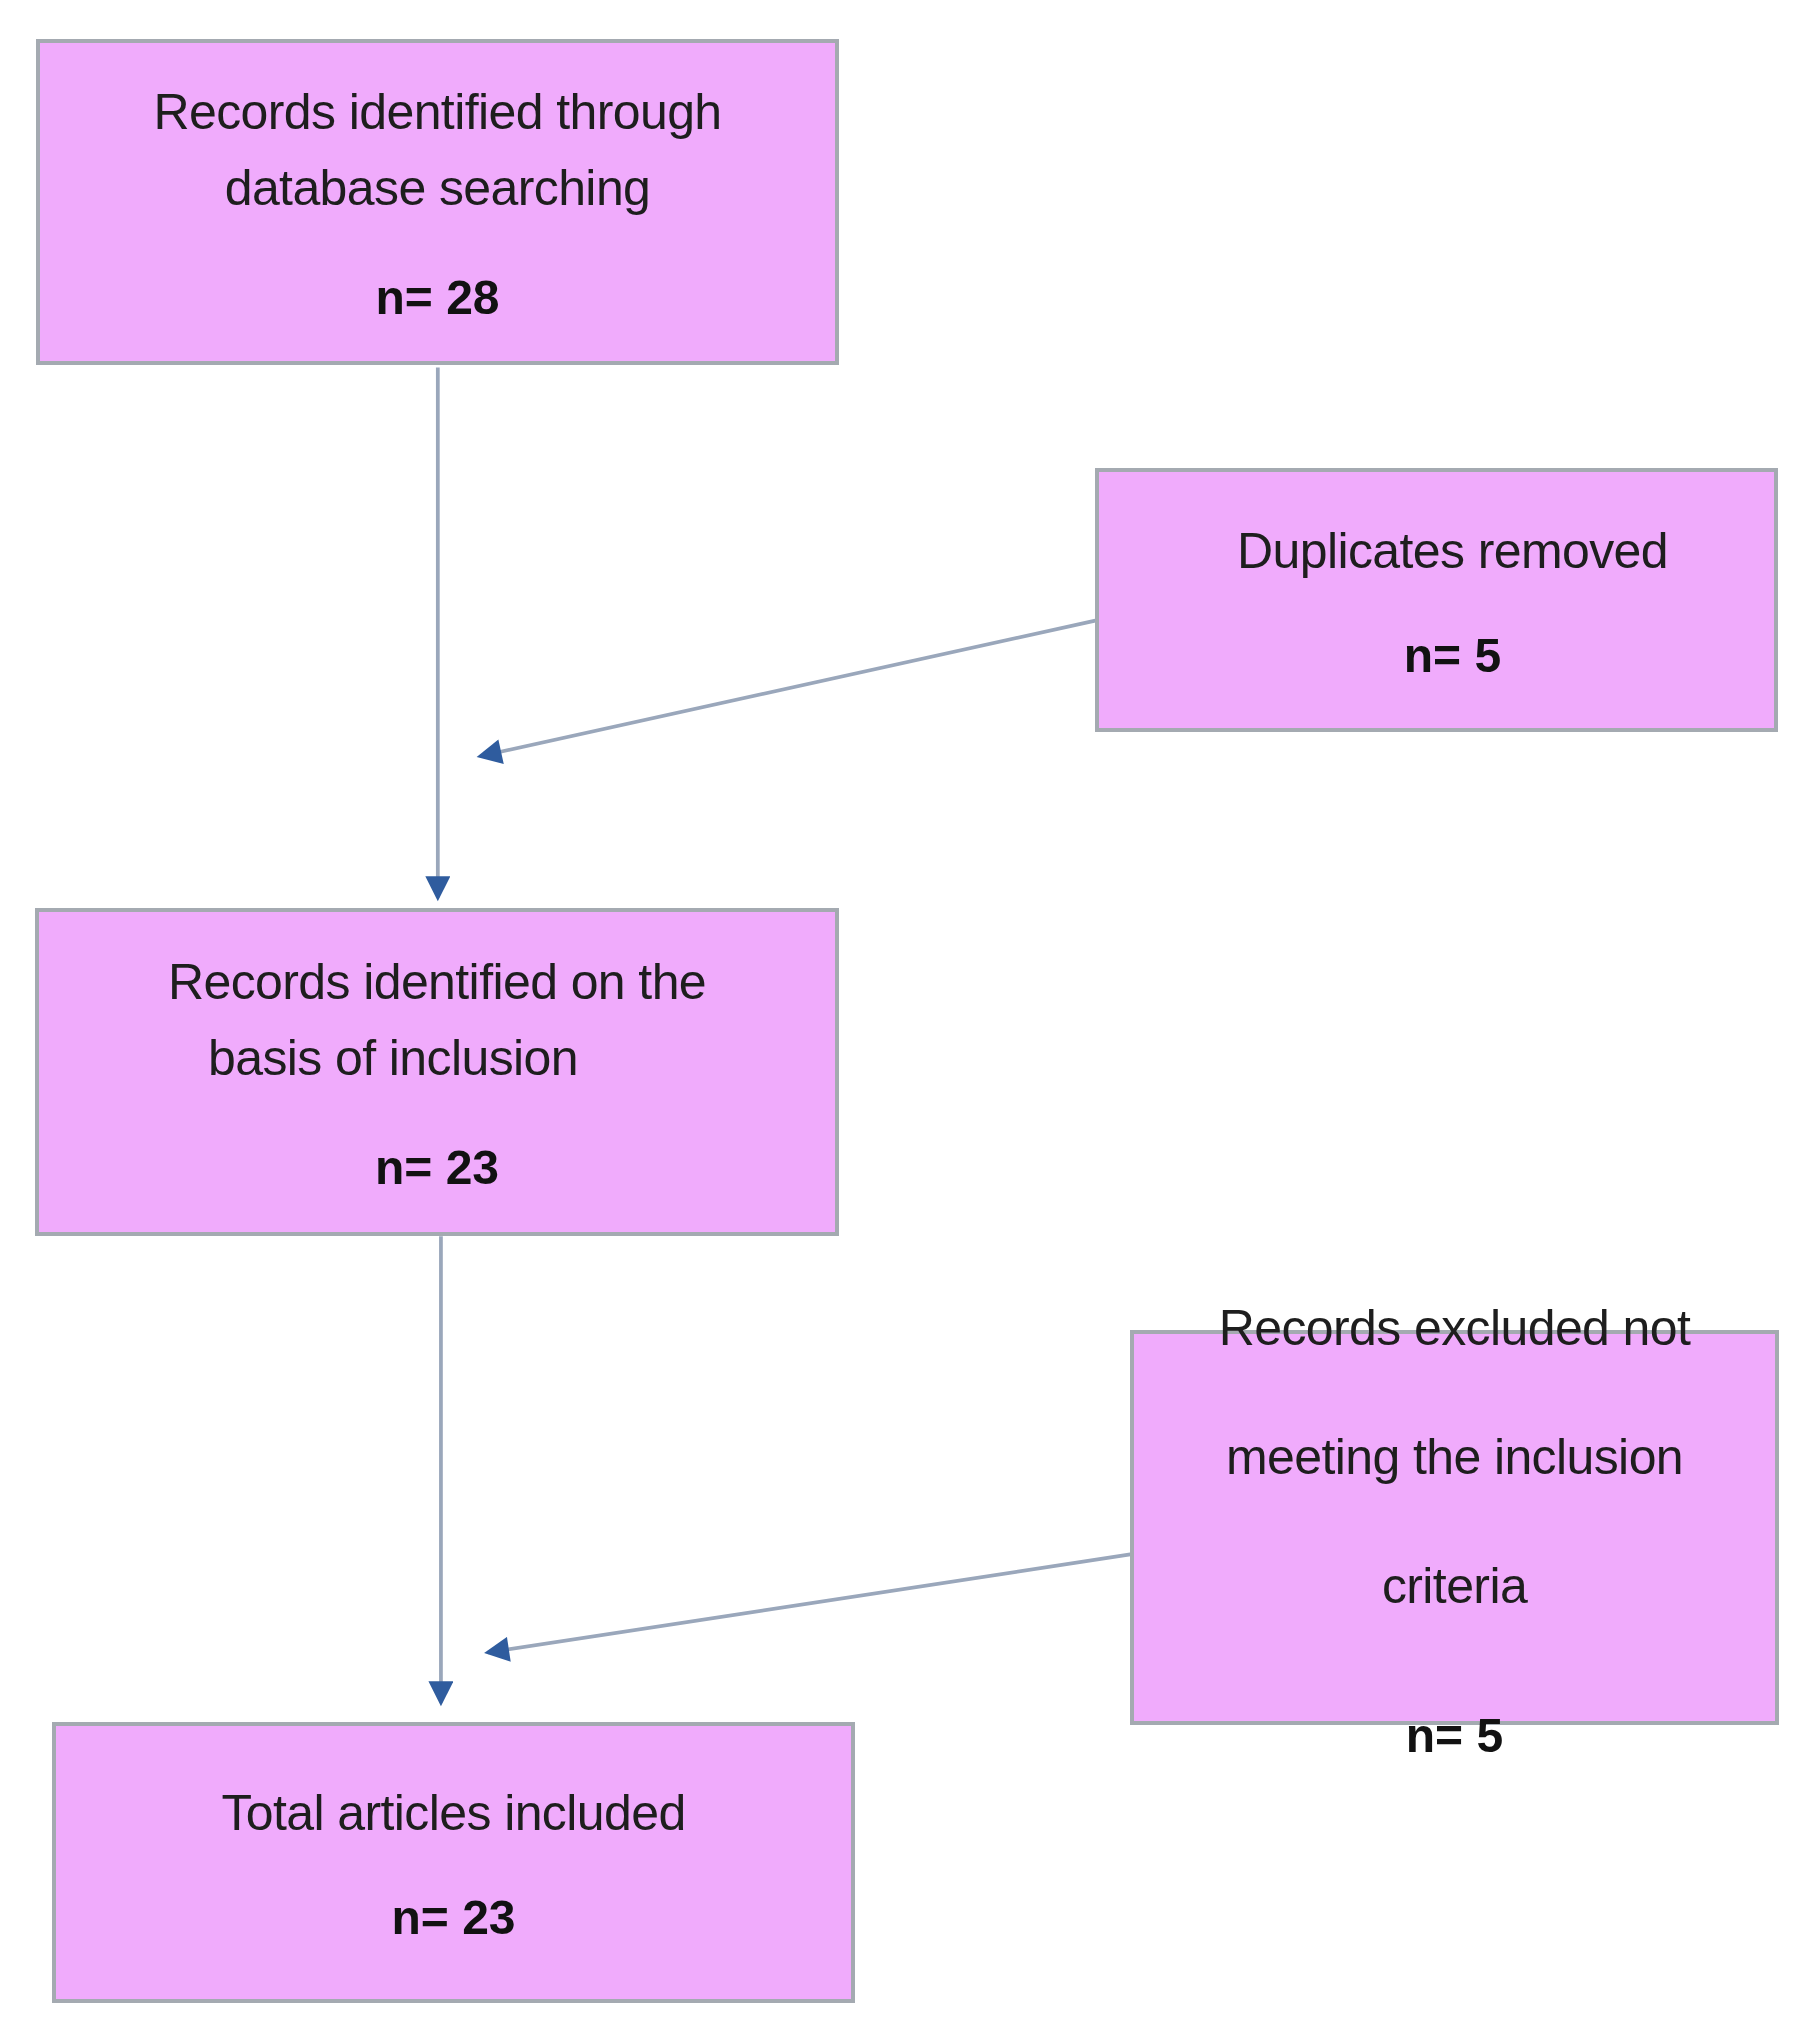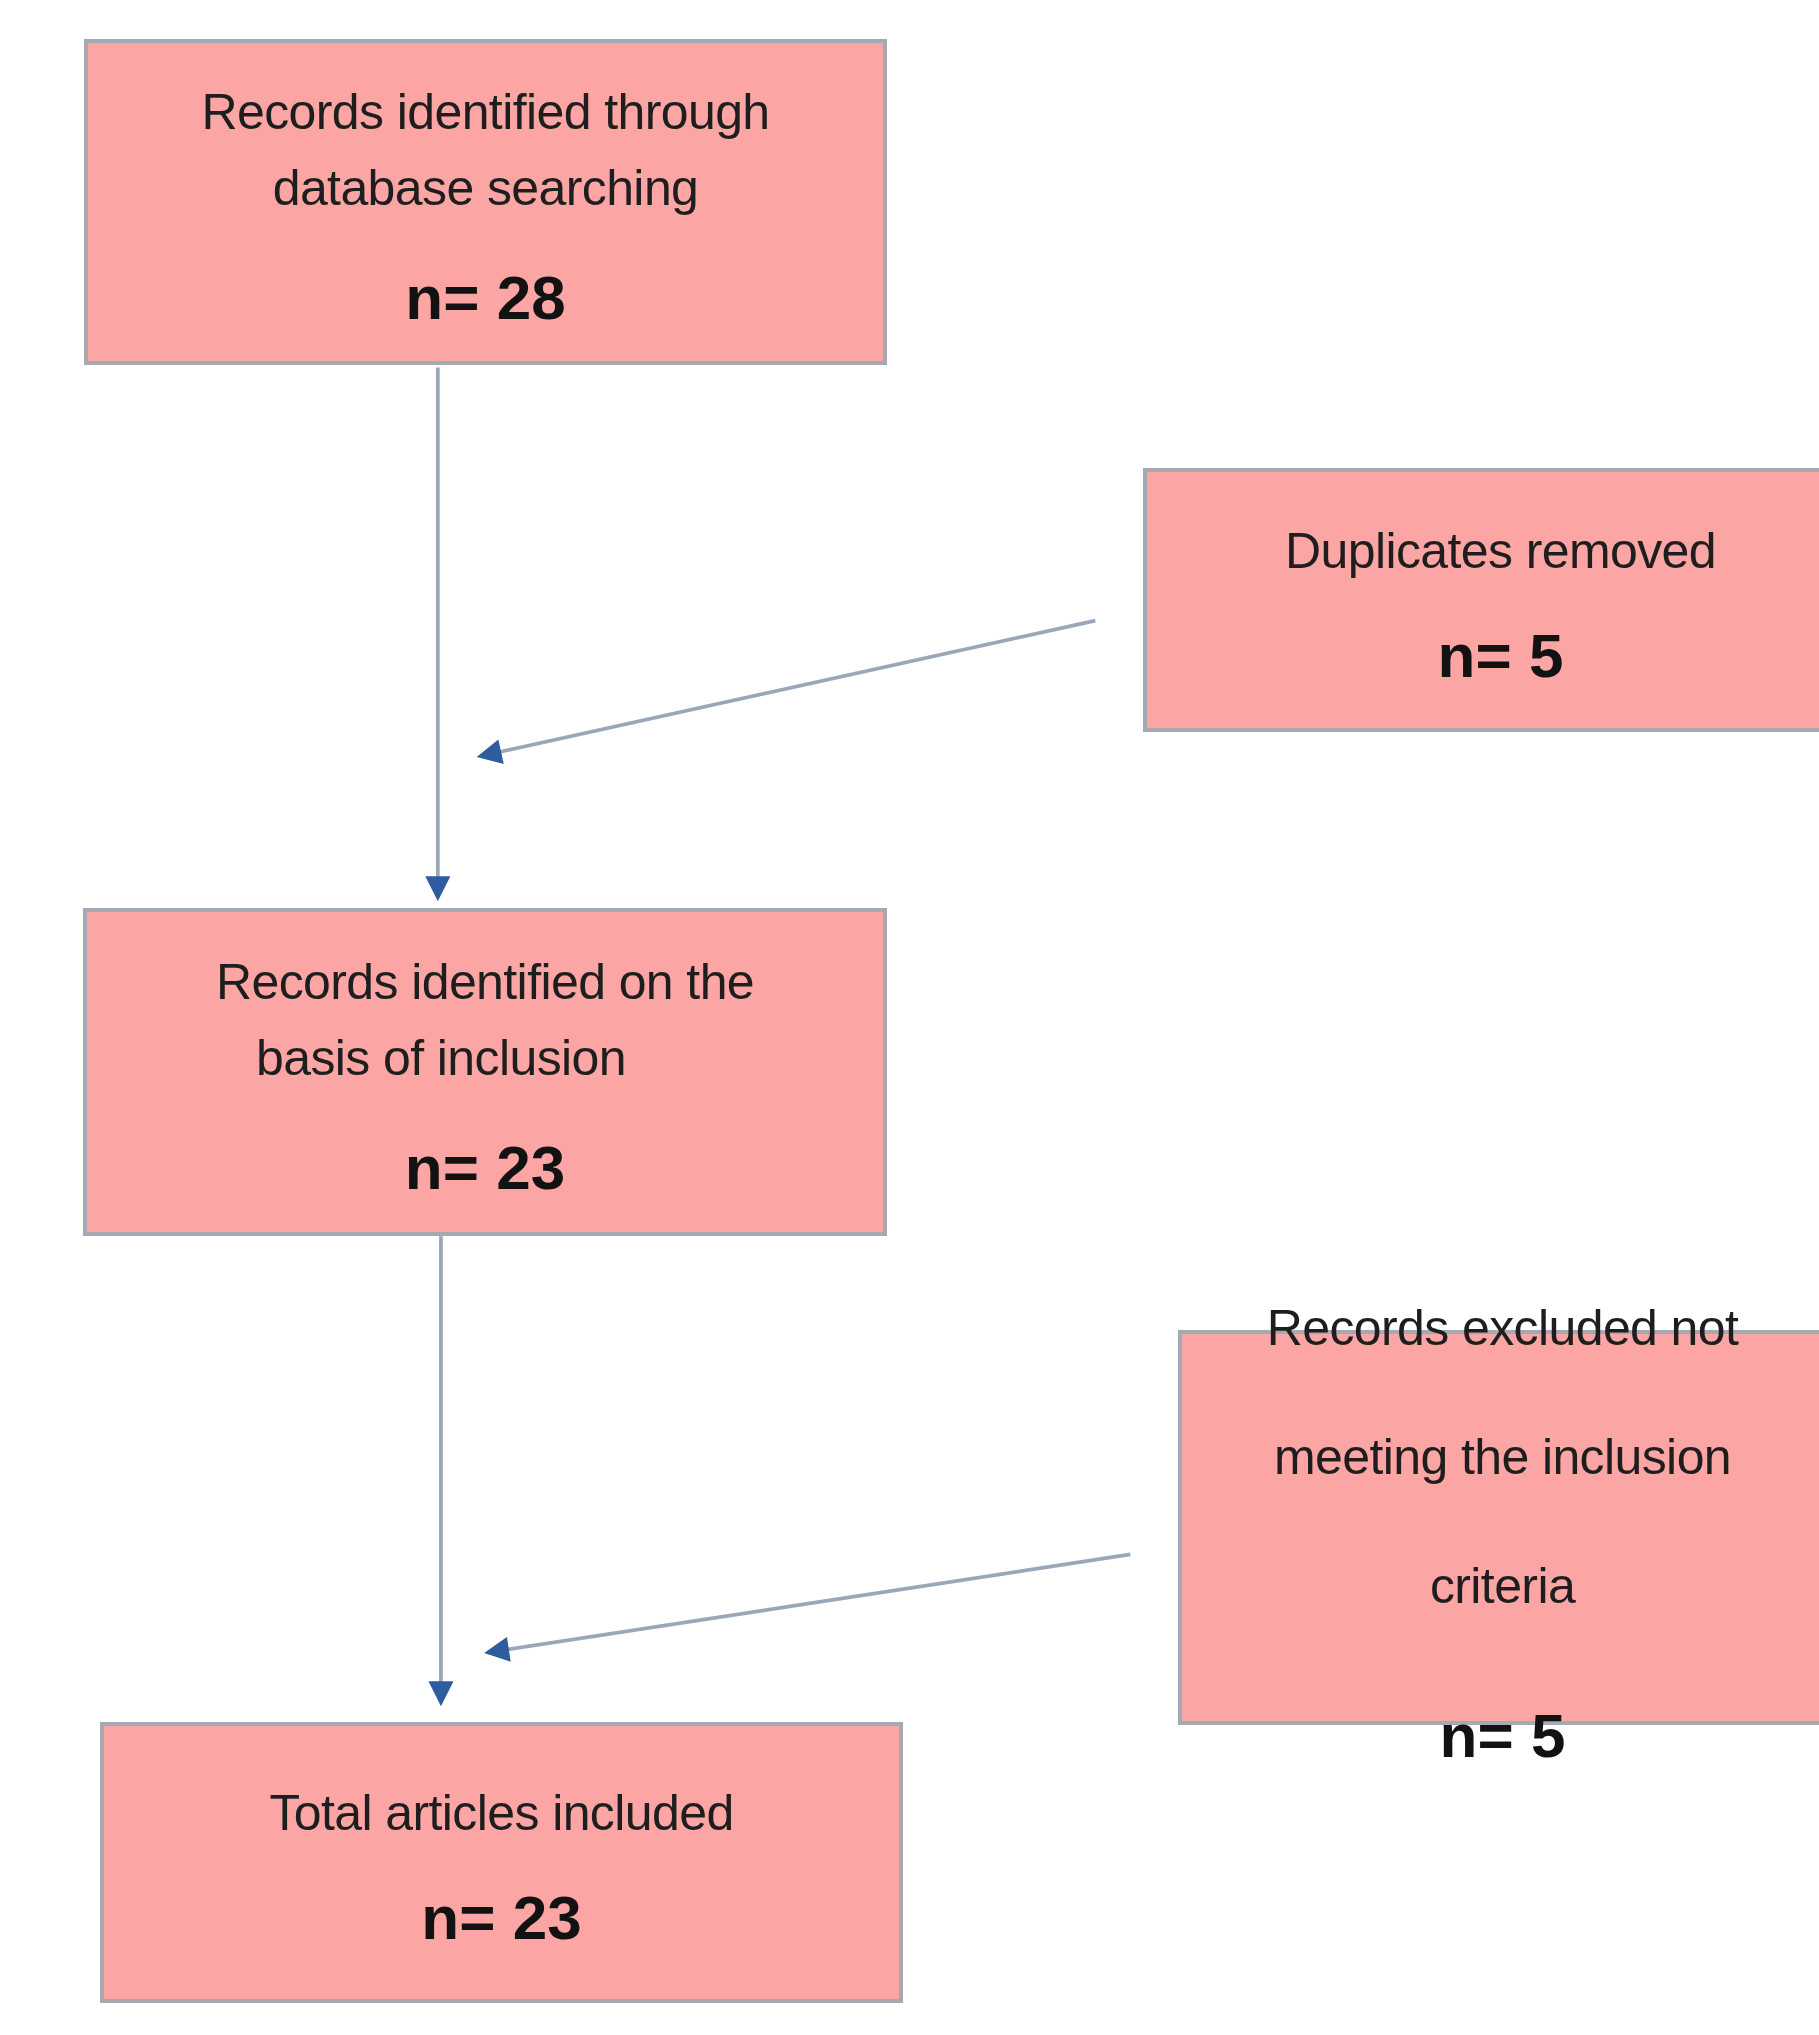--- a/index.html
+++ b/index.html
@@ -6,38 +6,37 @@
   #canvas{
     position:relative;
     width:1820px;height:2035px;
     background:#ffffff;
     font-family:"Liberation Sans",sans-serif;
     overflow:hidden;
   }
   .flow-box{
     position:absolute;
     box-sizing:border-box;
-    background:#fca5a5;
+    background:#f0abfc;
     border:4.4px solid #a4aab1;
     display:flex;
     flex-direction:column;
     align-items:center;
     justify-content:center;
     text-align:center;
     color:#1e1e1e;
-    margin-left:48px;
   }
   .box-line{
     font-size:50px;
     line-height:76px;
     letter-spacing:-0.6px;
     white-space:nowrap;
   }
   .box-count{
-    font-size:62px;
+    font-size:48px;
     line-height:65px;
     font-weight:bold;
     color:#121212;
     margin-top:39px;
     letter-spacing:0px;
   }
   
   #box-identified{left:36px;top:39px;width:803px;height:326px;}
   #box-duplicates{left:1095px;top:468px;width:683px;height:264px;padding-left:32px;}
   #box-keywords{left:35px;top:908px;width:804px;height:328px;}

